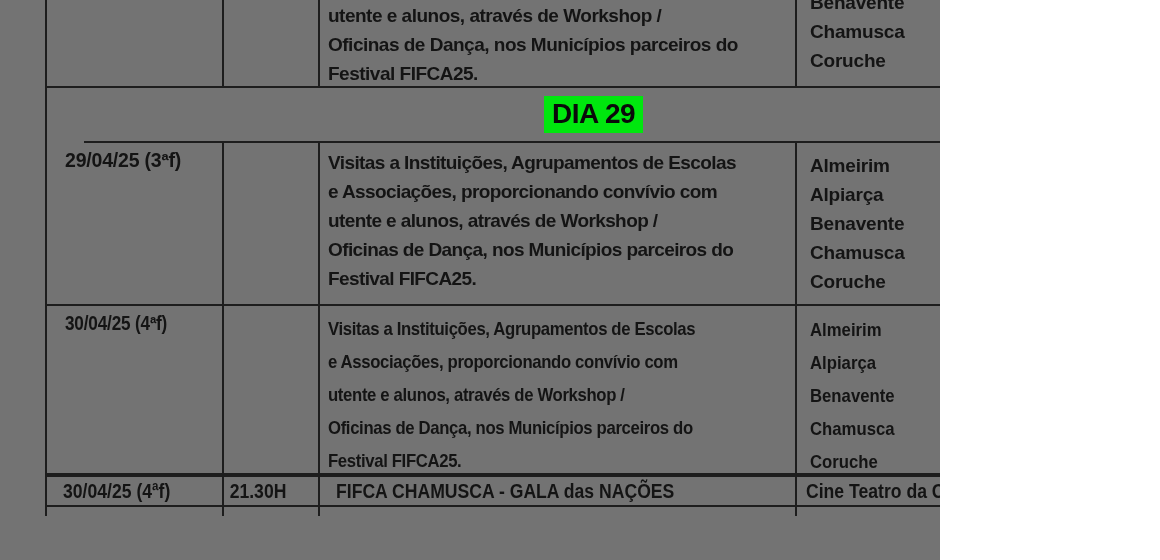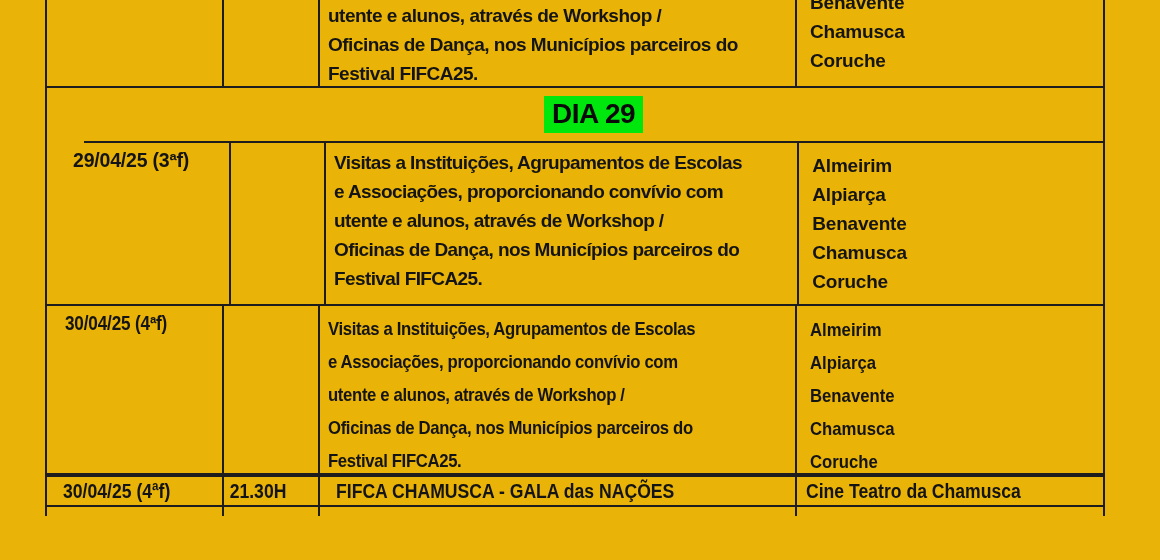--- a/index.html
+++ b/index.html
@@ -5,21 +5,21 @@
   :root{
     --highlight:#00e70e;
     --border:#1d1d1d;
     --text:#141414;
   }
   html,body{margin:0;padding:0;}
   body{
     width:1160px;height:560px;overflow:hidden;background:#ffffff;
     font-family:"Liberation Sans",sans-serif;font-weight:700;color:var(--text);
   }
-  .page{position:relative;width:1160px;height:560px;overflow:hidden;background:#eab308;}
+  .page{position:relative;width:940px;height:560px;overflow:hidden;background:#737373;}
   .tbl{
     position:absolute;left:45px;top:-78px;width:1060px;
     border-left:2px solid var(--border);border-right:2px solid var(--border);
     box-sizing:border-box;
   }
   .t-row{display:flex;border-bottom:2px solid var(--border);box-sizing:border-box;}
   .cell{box-sizing:border-box;overflow:visible;}
   .c1{width:177px;border-right:2px solid var(--border);}
   .c2{width:96px;border-right:2px solid var(--border);text-align:left;}
   .c3{width:477px;border-right:2px solid var(--border);}
@@ -37,21 +37,21 @@
   .row-day29{height:55px;}
   .row-day30{height:52px;}
   .day-row{align-items:center;justify-content:center;margin-left:37px;}
   .day-badge{
     background:var(--highlight);color:#0a0a0a;
     font-size:28px;line-height:1.1;padding:3px 8px 4px 8px;
     letter-spacing:-0.5px;white-space:nowrap;
   }
 
   
-  .row-29{height:163px;padding-left:8px;}
+  .row-29{height:163px;}
   .row-30{height:171px;border-bottom:4px solid var(--border);}
   .date-txt{font-size:19.5px;letter-spacing:-0.2px;white-space:nowrap;}
   .row-29 .c1,.row-30 .c1{padding:6px 0 0 18px;}
   .row-29 .c3{padding:5px 0 0 8px;}
   .row-29 .c3 .line{line-height:29px;font-size:19px;letter-spacing:-0.6px;}
   .row-29 .c4{padding:8px 0 0 13px;}
   .row-29 .c4 .line{line-height:29px;font-size:19px;letter-spacing:-0.2px;}
   .row-30 .c3{padding:6px 0 0 8px;}
   .row-30 .c3 .line{line-height:33px;font-size:19px;letter-spacing:-0.4px;}
   .row-30 .c4{padding:7px 0 0 13px;}

